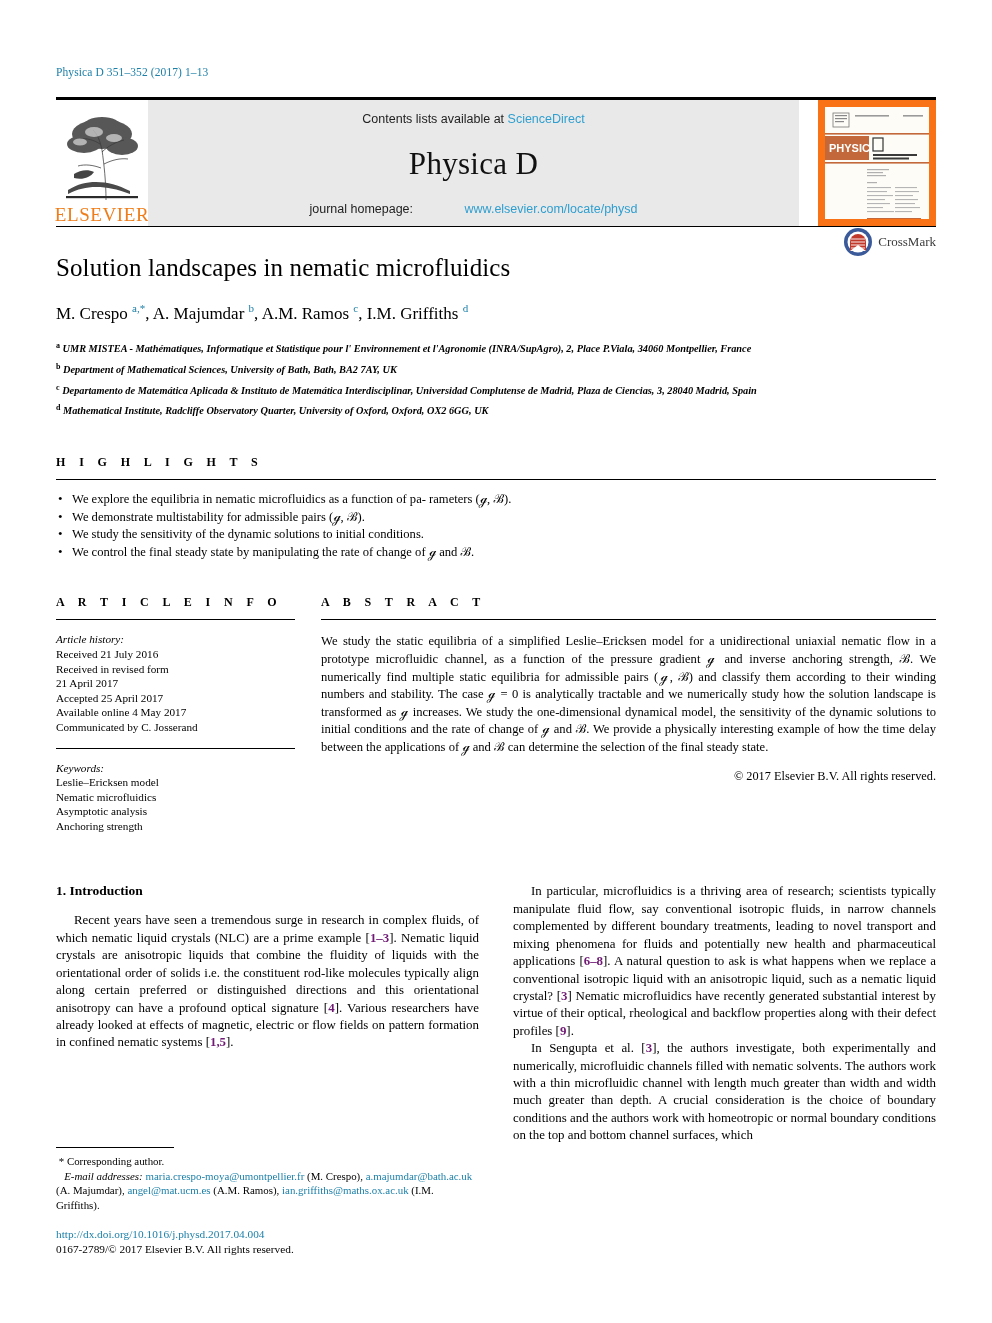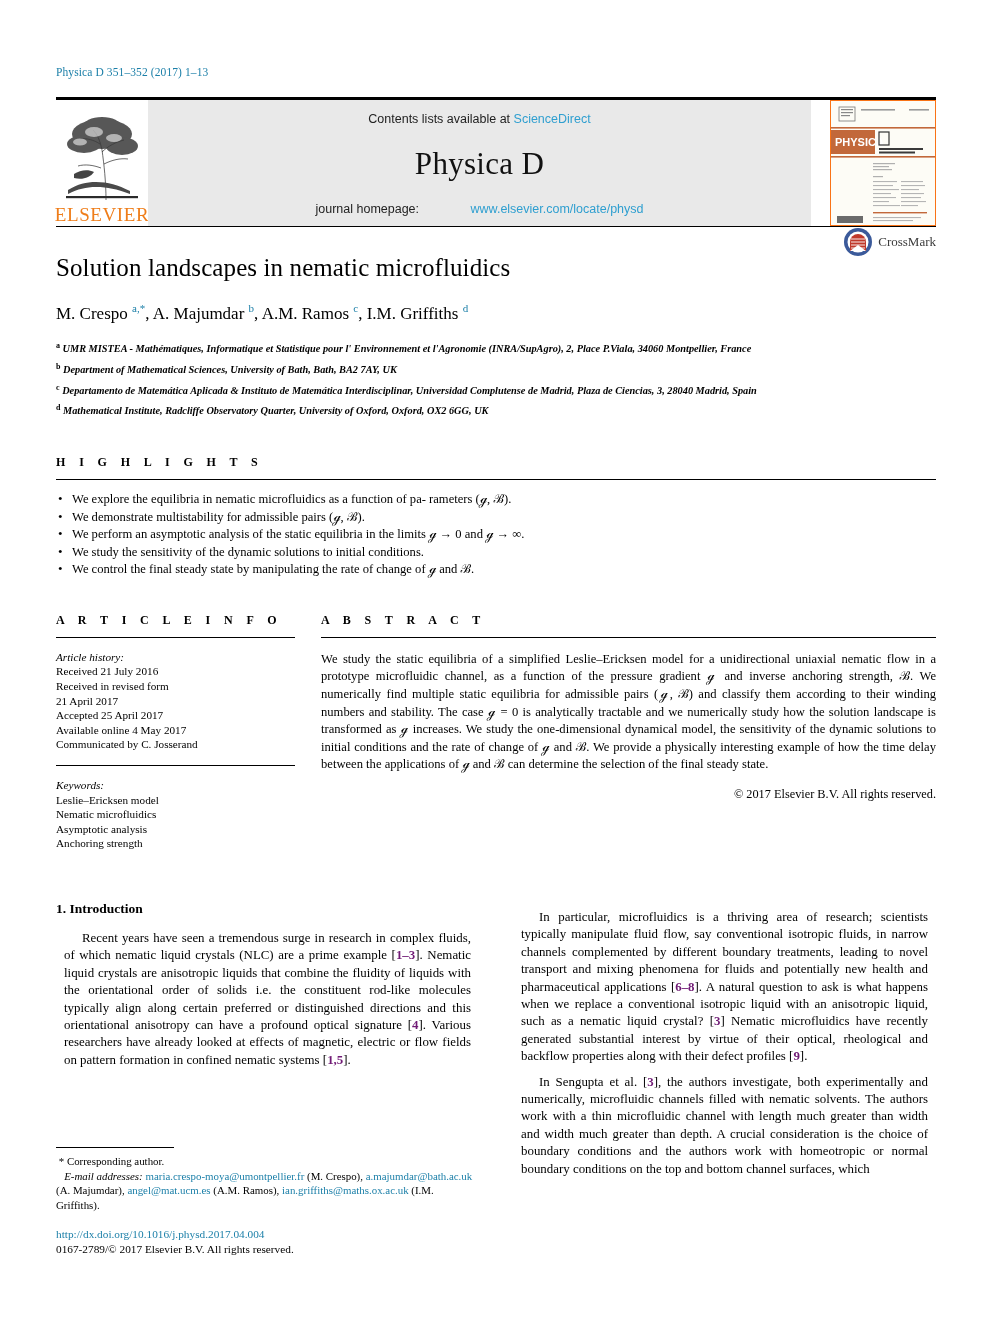--- a/index.html
+++ b/index.html
@@ -82,21 +82,21 @@
   }
   .homepage-line {
     font-family: "Liberation Sans", sans-serif;
     font-size: 12.5px;
     color: #222;
   }
   .homepage-line a { color: #2f9fd0; text-decoration: none; margin-left: 48px; }
   .cover-thumb {
     width: 104px;
     flex: 0 0 104px;
-    border: 1px solid #f97316;
+    border: 7px solid #f97316;
     background: #fdfcf7;
     margin-left: 19px;
     position: relative;
     overflow: hidden;
   }
 
   
   .title-rule {
     border-top: 1px solid #000;
     margin-top: 0;
@@ -212,21 +212,21 @@
     font-family: "Liberation Serif", serif;
     font-weight: bold;
     font-size: 13.5px;
     margin: 0 0 13px 0;
   }
   .para {
     font-family: "Liberation Serif", serif;
     font-size: 12.9px;
     line-height: 17.4px;
     text-align: justify;
-    margin: 8px;
+    margin: 0;
     text-indent: 18px;
   }
   .para + .para { margin-top: 0; }
   .ref { color: #701a75; font-weight: bold; }
 
   
   .footnote {
     position: absolute;
     left: 56px;
     bottom: 66px;
@@ -383,21 +383,20 @@
       <p class="affil"><sup>d</sup> <span>Mathematical Institute, Radcliffe Observatory Quarter, University of Oxford, Oxford, OX2 6GG, UK</span></p>
     </div>
   </div>
 
   <div class="highlights-wrap">
     <div class="section-head">H I G H L I G H T S</div>
     <div class="thin-rule"></div>
     <ul class="highlight-list">
       <li>We explore the equilibria in nematic microfluidics as a function of pa- rameters (ℊ, ℬ).</li>
       <li>We demonstrate multistability for admissible pairs (ℊ, ℬ).</li>
-      <li>We perform an asymptotic analysis of the static equilibria in the limits ℊ → 0 and ℊ → ∞.</li>
       <li>We study the sensitivity of the dynamic solutions to initial conditions.</li>
       <li>We control the final steady state by manipulating the rate of change of ℊ and ℬ.</li>
     </ul>
   </div>
 
   <div class="info-abstract">
 
     <div class="col-info">
       <div class="section-head">A R T I C L E    I N F O</div>
       <div class="thin-rule"></div>

